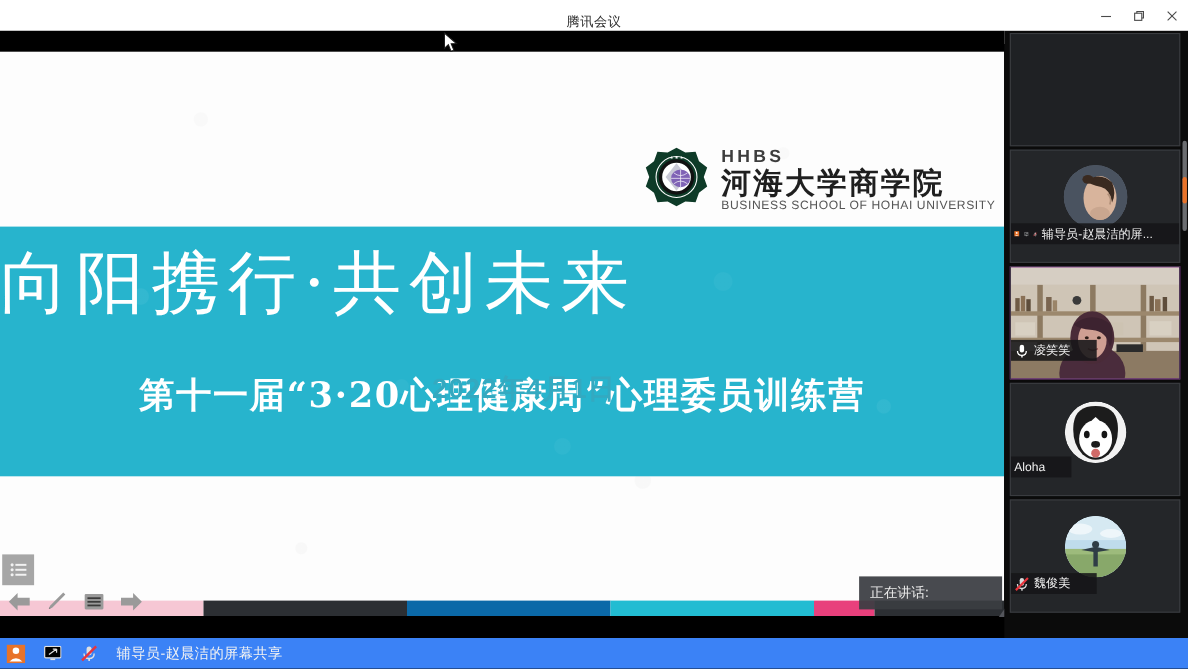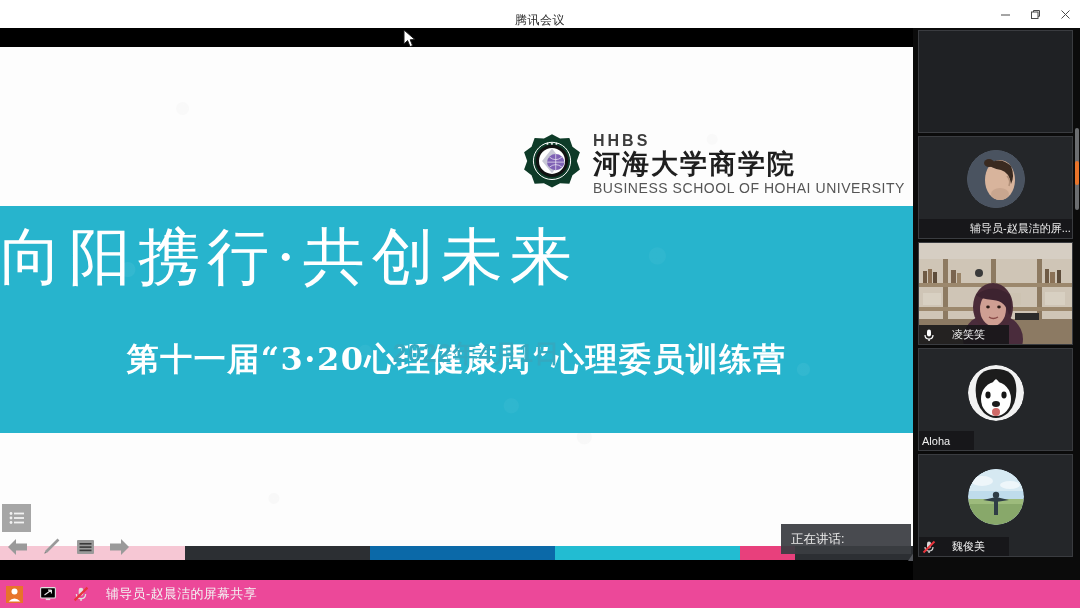--- a/index.html
+++ b/index.html
@@ -72,21 +72,21 @@
   .logo-text { display: flex; flex-direction: column; gap: 1px; }
   .logo-hhbs {
     font-size: 16px; font-weight: bold; color: #3d3d3d;
     letter-spacing: 3px; line-height: 1;
   }
   .logo-cn {
     font-size: 27px; font-weight: bold; color: #1f1f1f;
     letter-spacing: 2px; line-height: 1.08;
   }
   .logo-en {
-    font-size: 14px; color: #555; letter-spacing: .55px; line-height: 1; text-align: right;
+    font-size: 11px; color: #555; letter-spacing: .55px; line-height: 1; text-align: right;
   }
 
   
   .band {
     position: absolute; left: 0; top: 159px; width: 913px; height: 227px;
     background: #27b4cd;
     overflow: hidden;
   }
   .band-texture {
     position: absolute; inset: 0;
@@ -168,22 +168,22 @@
     width: 167px; height: 552px;
     background: #0b0b0b;
   }
   .tile {
     position: absolute; left: 5px; width: 155px;
     background: #2b2d30;
     border: 1px solid #3a3c40;
     overflow: hidden;
   }
   .tile-badge {
-    position: absolute; left: 0; bottom: 0;
-    display: flex; align-items: center; gap: 16px;
+    position: absolute; left: 0; bottom: 16px;
+    display: flex; align-items: center; gap: 4px;
     height: 19px; padding: 0 24px 0 3px;
     background: rgba(22,22,24,0.88);
     color: #f0f0f0; font-size: 11px;
     max-width: 153px;
     white-space: nowrap; overflow: hidden;
   }
   .avatar-circle {
     position: absolute; left: 50%; top: 50%;
     transform: translate(-50%,-50%);
     border-radius: 50%; overflow: hidden;
@@ -194,21 +194,21 @@
     width: 4px; height: 82px; background: #6b6d70; border-radius: 2px;
   }
   .rail-scroll-accent {
     position: absolute; right: 1px; top: 133px;
     width: 4px; height: 24px; background: #e8732a; border-radius: 2px;
   }
 
   
   .taskbar {
     position: absolute; left: 0; bottom: 0; width: 1080px; height: 28px;
-    background: #ec4899;
+    background: #3b82f6;
     display: flex; align-items: center; gap: 17px; padding-left: 6px;
   }
   .taskbar-text { color: #f2f2f2; font-size: 13px; letter-spacing: .3px; }
 
   
   .cursor { position: absolute; left: 403px; top: 29px; z-index: 20; }
 </style>
 </head>
 <body>
 

